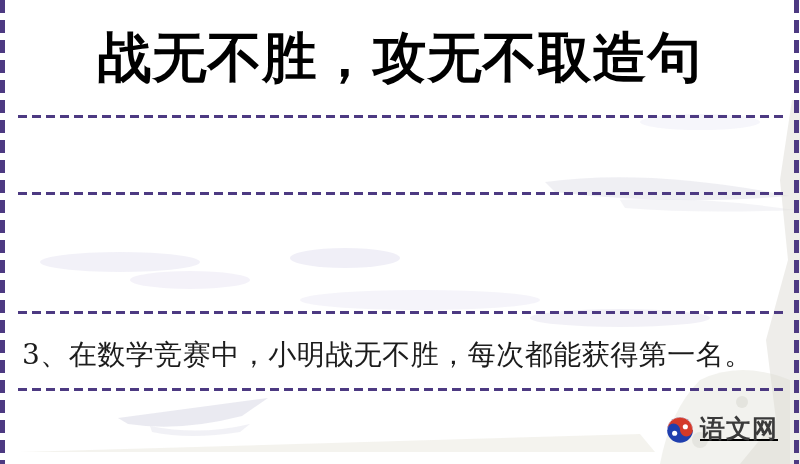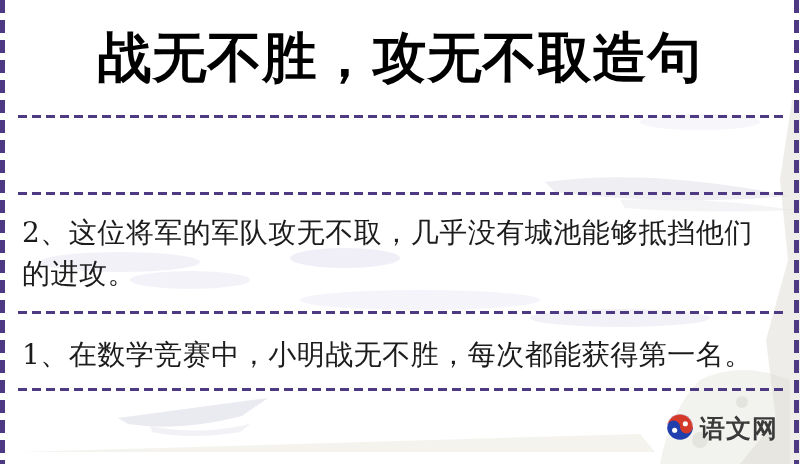--- a/index.html
+++ b/index.html
@@ -41,21 +41,21 @@
     font-size:28px;color:#1c1c1c;line-height:41px;
     font-family:"DejaVu Serif", serif;
     letter-spacing:0.5px;
   }
   .s1{top:138px;}
   .s2{top:212px;}
   .s3{top:334px;}
   
   .logo{
     position:absolute;right:22px;top:412px;z-index:1;
-    display:flex;align-items:flex-start;gap:5px;
+    display:flex;align-items:flex-end;gap:5px;text-decoration:underline;
   }
   .logo-text{
     font-family:"DejaVu Sans", sans-serif;
     font-size:25px;font-weight:bold;color:#3a3a3a;
     letter-spacing:1px;
   }
 </style>
 </head>
 <body>
 
@@ -86,22 +86,21 @@
 
   <div class="vborder left"></div>
   <div class="vborder right"></div>
   <div class="hline l1"></div>
   <div class="hline l2"></div>
   <div class="hline l3"></div>
   <div class="hline l4"></div>
 
   <div class="title">战无不胜，攻无不取造句</div>
 
-  <div class="sentence s2">2、这位将军的军队攻无不取，几乎没有城池能够抵挡他们的进攻。</div>
-  <div class="sentence s3">1、在数学竞赛中，小明战无不胜，每次都能获得第一名。</div>
+  <div class="sentence s3">3、在数学竞赛中，小明战无不胜，每次都能获得第一名。</div>
 
   <div class="logo">
     <span style="display:inline-flex;">
       <svg width="30" height="30" viewBox="0 0 28 28" xmlns="http://www.w3.org/2000/svg">
         <circle cx="14" cy="14" r="12" fill="#1f3fae"></circle>
         <path d="M2,14 A12,12 0 0 1 26,14 A6,6 0 0 1 14,14 A6,6 0 1 0 2,14 Z" fill="#d43a2a"></path>
         <circle cx="19" cy="11" r="2.4" fill="#ffffff"></circle>
         <circle cx="9" cy="17" r="2.4" fill="#ffffff"></circle>
         <path d="M2,14 A12,12 0 0 1 26,14" fill="none" stroke="#ffffff" stroke-width="0.8" opacity="0.6"></path>
       </svg>

